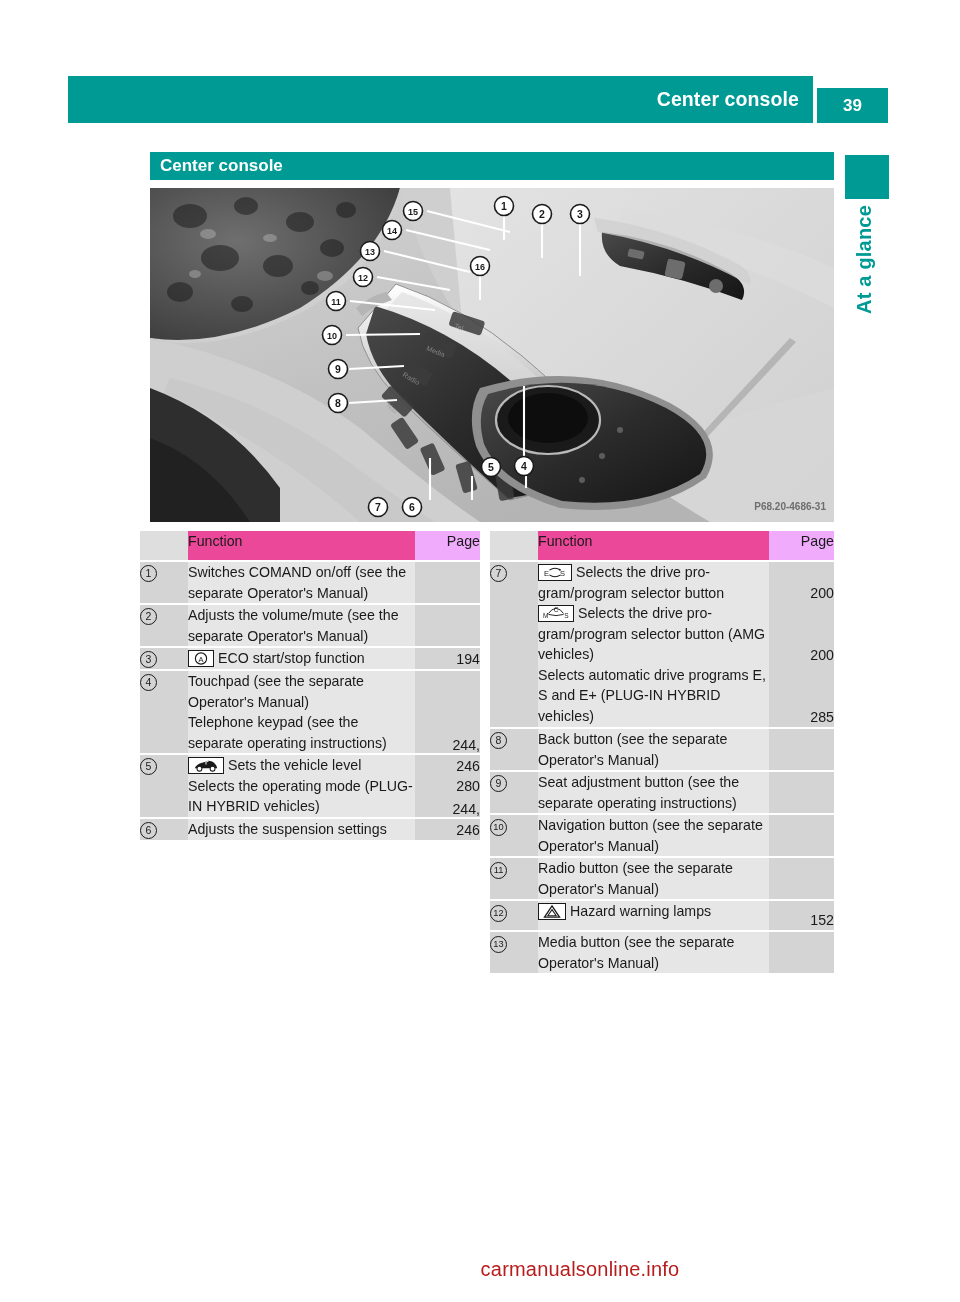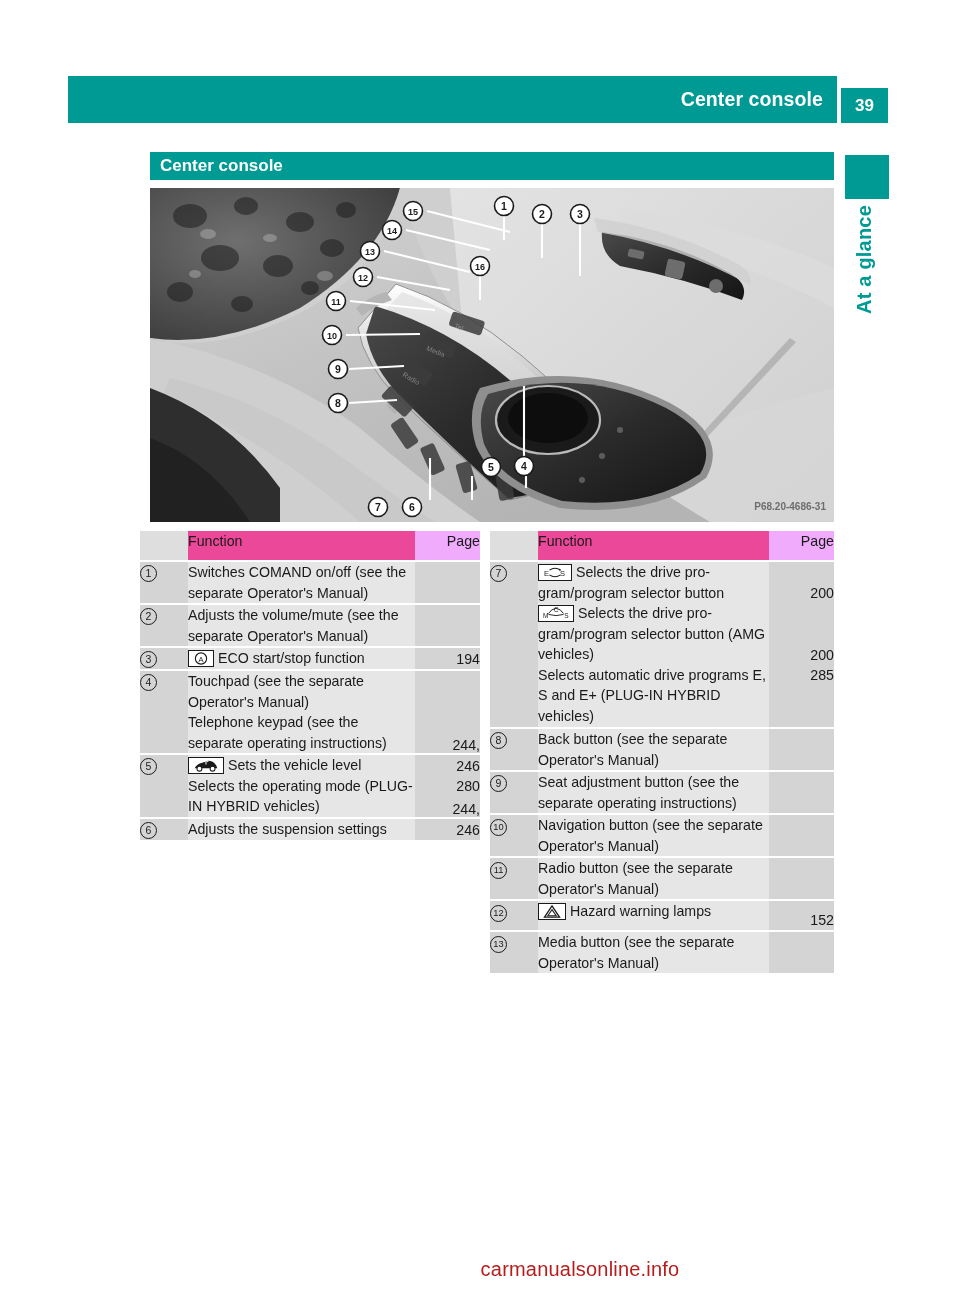--- a/index.html
+++ b/index.html
@@ -21,21 +21,21 @@
     flex: 1 1 auto;
     background: #009a95;
     display: flex; align-items: center; justify-content: flex-end;
     padding-right: 14px;
   }
   .runhead-title span {
     color: #ffffff; font-size: 19.5px; font-weight: bold; letter-spacing: .1px;
   }
   .runhead-gap { width: 4px; background: #ffffff; }
   .runhead-page {
-    width: 47px; background: #009a95;
+    width: 71px; background: #009a95;
     display: flex; align-items: center; justify-content: center; margin-top: 12px;
   }
   .runhead-page span { color: #ffffff; font-size: 17px; font-weight: bold; }
 
   
   .thumbtab {
     position: absolute; left: 845px; top: 155px;
     width: 44px; height: 44px; background: #009a95;
   }
   .thumbtab-label {
@@ -449,21 +449,21 @@
                     </svg></span><span>Selects the drive pro­gram/program selector button (AMG vehicles)</span></div>
                 <div class="blk"><span>Selects automatic drive programs E, S and E+ (PLUG-IN HYBRID vehicles)</span></div>
               </td>
               <td class="c-pg">
                 <div class="blk" style="height: 41px; display: flex; flex-direction: column; justify-content: flex-end; align-items: flex-end;">
                   <span class="pg-line">200</span>
                 </div>
                 <div class="blk" style="height: 62px; display: flex; flex-direction: column; justify-content: flex-end; align-items: flex-end;">
                   <span class="pg-line">200</span>
                 </div>
-                <div class="blk" style="height: 62px; display: flex; flex-direction: column; justify-content: flex-start; align-items: flex-end; margin-left: 40px;">
+                <div class="blk" style="height: 62px; display: flex; flex-direction: column; justify-content: flex-end; align-items: flex-end; margin-left: 40px;">
                   <span class="pg-line">285</span>
                 </div>
               </td>
             </tr>
             <tr class="row">
               <td class="c-num"><span class="cnum">8</span></td>
               <td class="c-fn">
                 <div class="blk"><span>Back button (see the sepa­rate Operator's Manual)</span></div>
               </td>
               <td class="c-pg">

